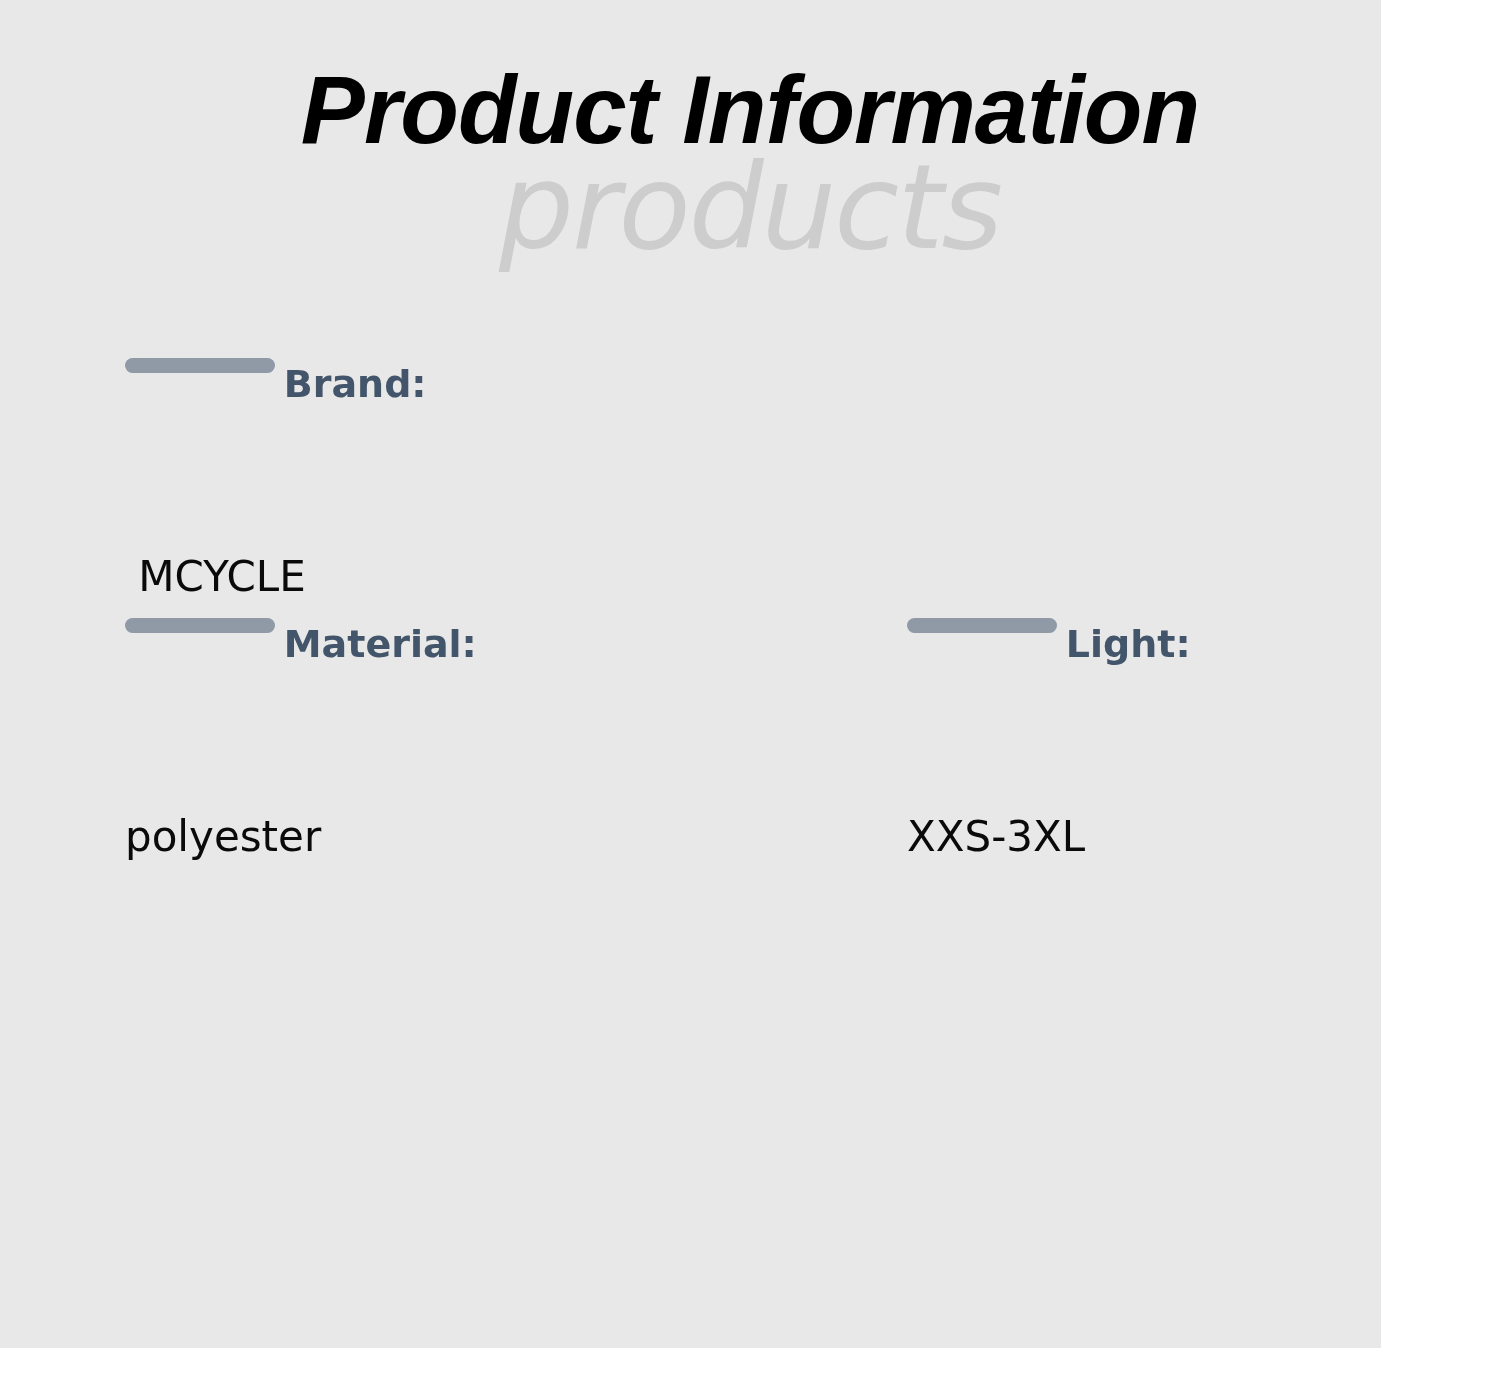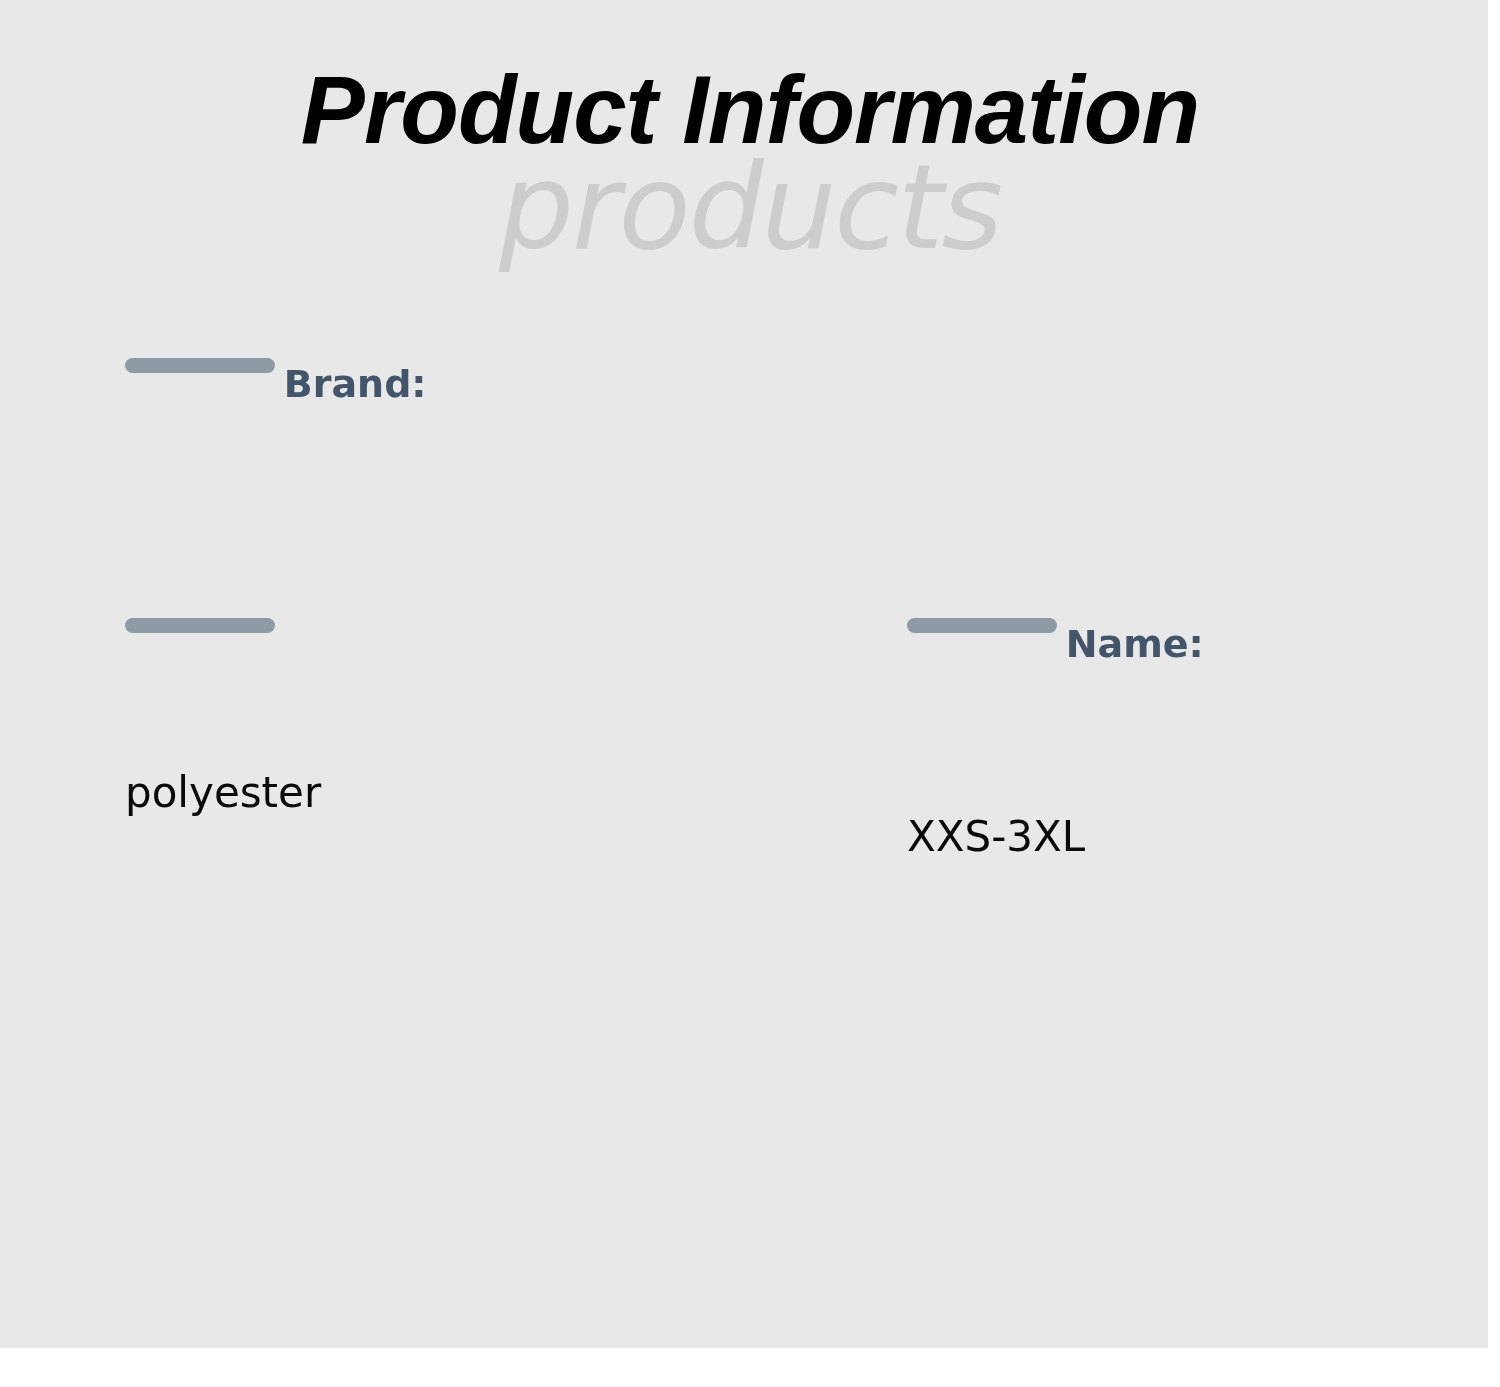--- a/index.html
+++ b/index.html
@@ -20,21 +20,21 @@
     width: 1500px;
     height: 1387px;
     background: #ffffff;
   }
 
   
   .panel {
     position: absolute;
     left: 0;
     top: 0;
-    width: 1488px;
+    width: 1381px;
     height: 1348px;
     background: #e8e8e8;
   }
 
   
   .header {
     position: absolute;
     left: 0;
     top: 0;
     width: 1500px;
@@ -146,34 +146,36 @@
     </div>
 
     <div class="specs">
 
       <div class="spec-row first">
         <div class="spec-cell col-left">
           <div class="spec-label">
             <span>Brand:</span>
             <span class="label-bar"></span>
           </div>
+          <div class="spec-value"> MCYCLE</div>
         </div>
       </div>
 
 
       <div class="spec-row">
         <div class="spec-cell col-left">
           <div class="spec-label">
+            <span>Material:</span>
             <span class="label-bar"></span>
           </div>
           <div class="spec-value">polyester</div>
         </div>
         <div class="spec-cell col-right">
           <div class="spec-label">
-            <span>Name: </span>
+            <span>Light: </span>
             <span class="label-bar"></span>
           </div>
           <div class="spec-value">XXS-3XL</div>
         </div>
       </div>
 
 
     </div>
   </div>
 </div>

